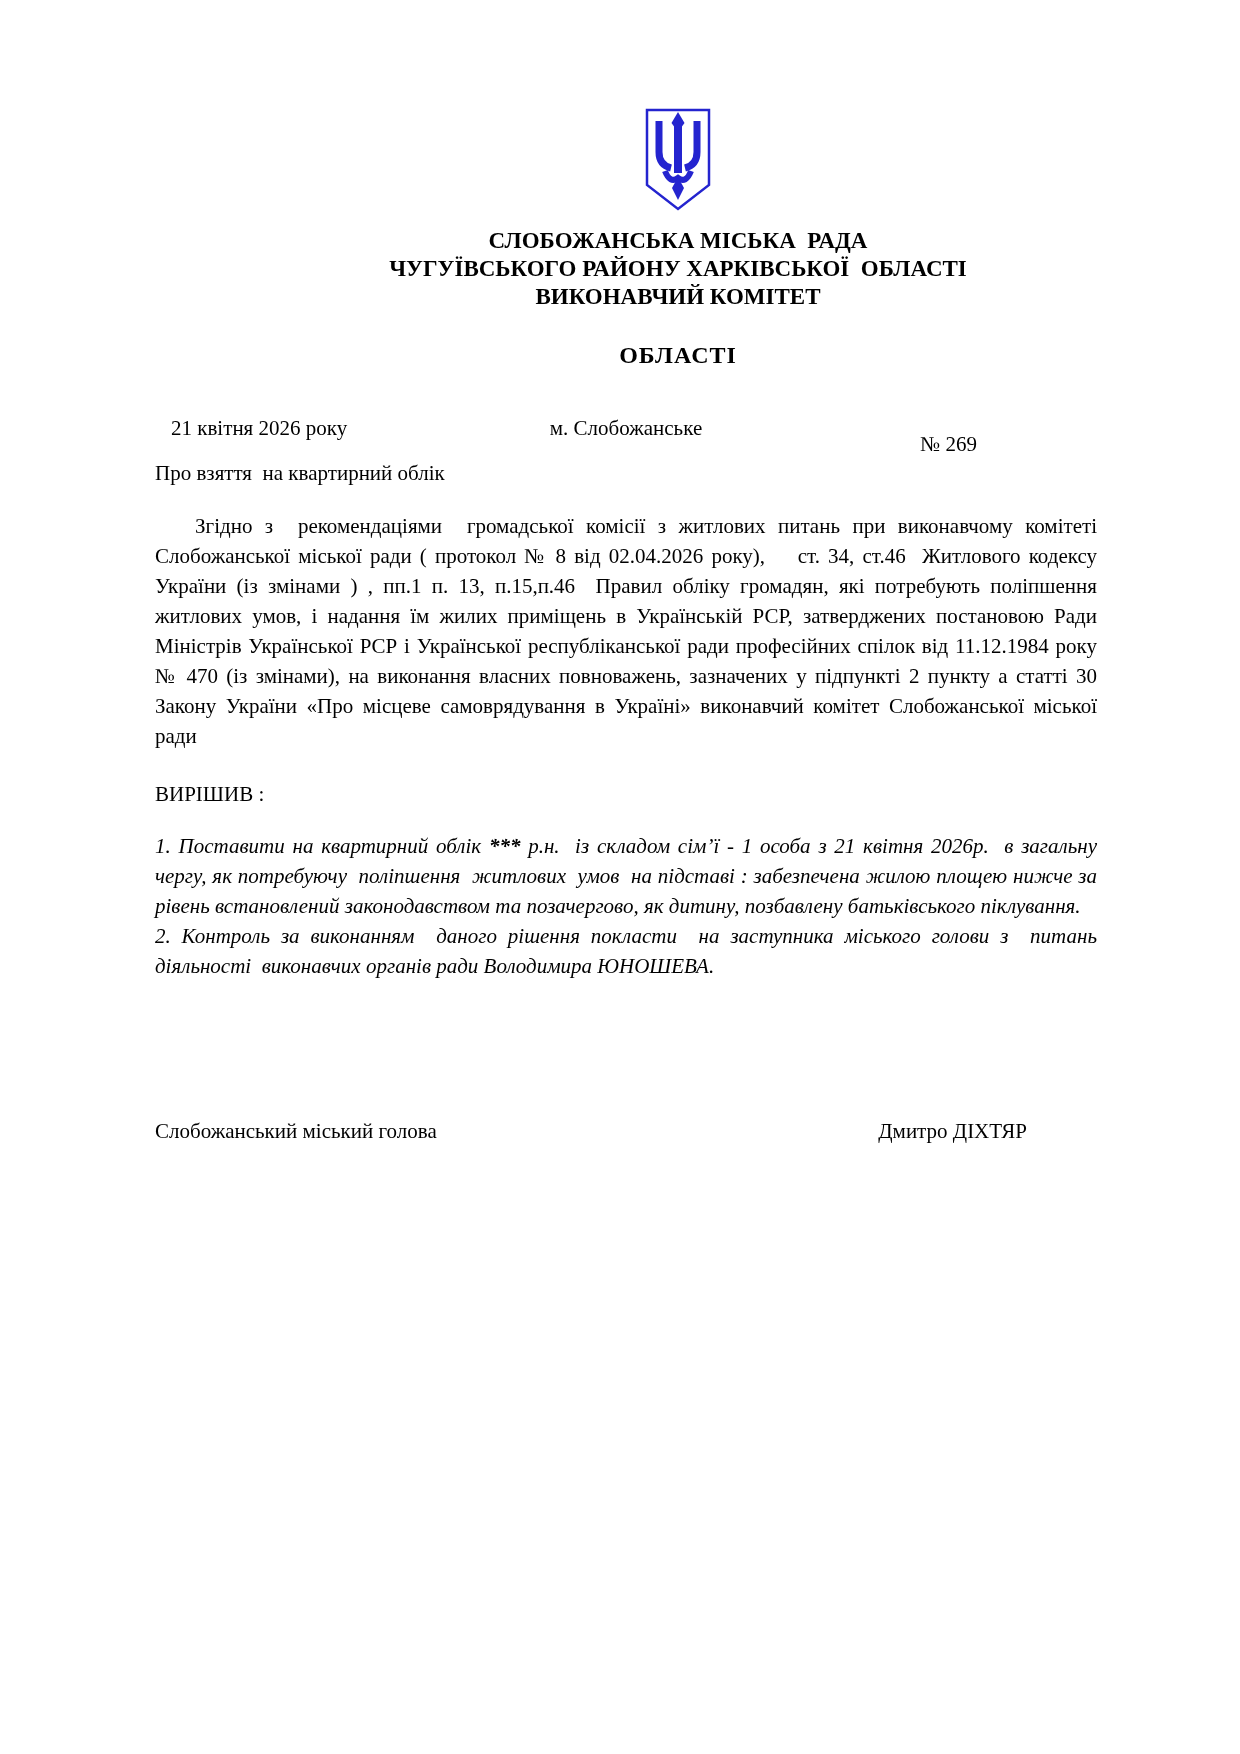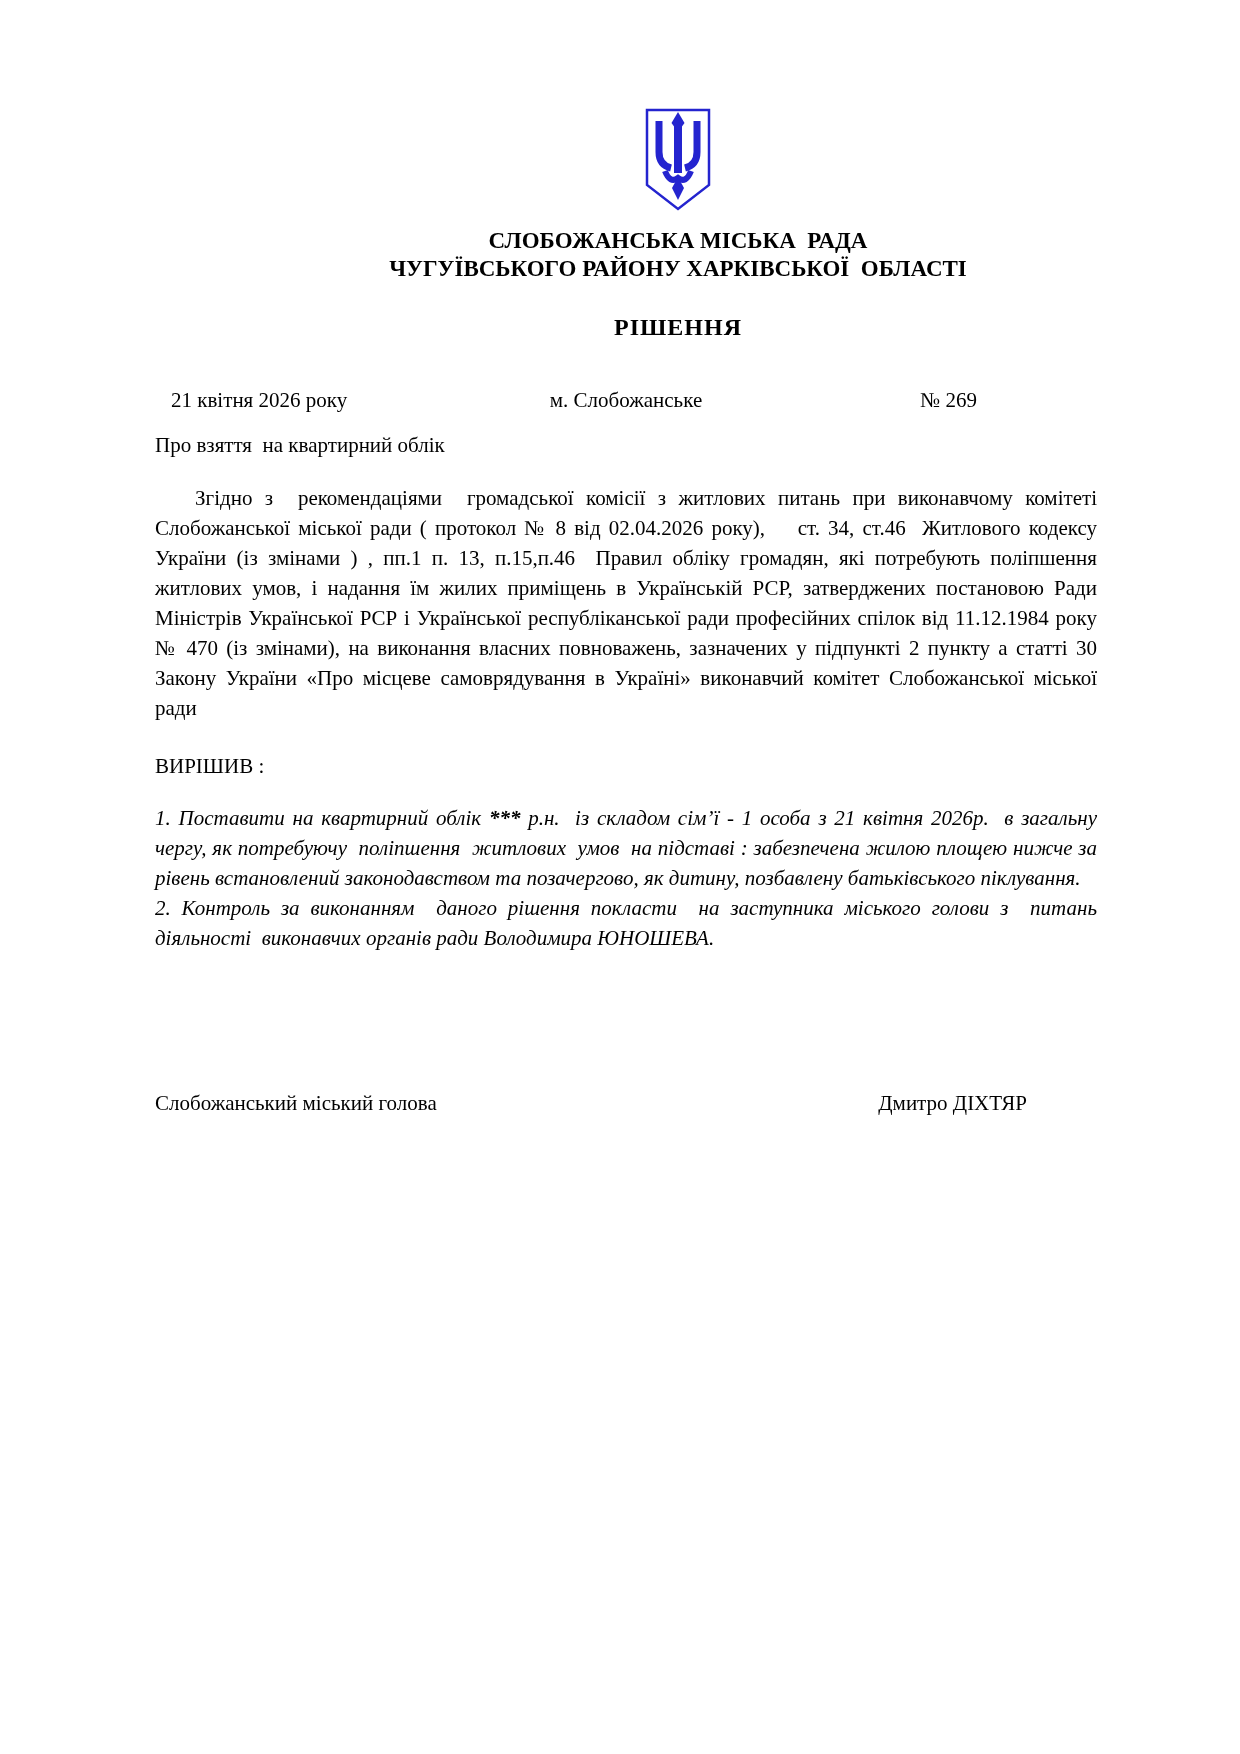--- a/index.html
+++ b/index.html
@@ -16,21 +16,21 @@
     overflow: hidden;
   }
   .header-block { text-align: center; position: relative; left: 52px; }
   .emblem-svg { width: 68px; height: 106px; display: block; margin: 0 auto; }
   .org-line { font-weight: bold; font-size: 23px; line-height: 28px; white-space: pre-wrap; }
   .org-block { margin-top: 14px; }
   .doc-title { font-weight: bold; font-size: 24px; line-height: 28px; margin-top: 30px; letter-spacing: 1px; }
   .meta-row { position: relative; margin-top: 44px; height: 30px; font-size: 21px; line-height: 30px; }
   .meta-date { position: absolute; left: 16px; top: 0; white-space: nowrap; }
   .meta-place { position: absolute; left: 50%; top: 0; transform: translateX(-50%); white-space: nowrap; }
-  .meta-number { position: absolute; right: 120px; top: 0; white-space: nowrap; text-align: right; }
+  .meta-number { position: absolute; right: 120px; top: 16px; white-space: nowrap; text-align: right; }
   .subject { font-weight: normal; font-size: 21px; line-height: 28px; margin-top: 16px; white-space: pre-wrap; }
   .body-par {
     font-size: 21px;
     line-height: 30px;
     text-align: justify;
     margin: 0;
     white-space: pre-wrap;
   }
   .preamble { margin-top: 24px; text-indent: 40px; }
   .resolved { margin-top: 28px; font-size: 21px; line-height: 30px; }
@@ -58,23 +58,24 @@
       <path d="M53 14 V45 Q53 58 41 61" fill="none" stroke="var(--emblem-color)" stroke-width="7"></path>
       <rect x="30" y="16" width="8" height="50" fill="var(--emblem-color)"></rect>
       <polygon points="34,5 27.5,16 34,25 40.5,16" fill="var(--emblem-color)"></polygon>
       <path d="M21 64 Q26 77 34 71 Q42 77 47 64" fill="none" stroke="var(--emblem-color)" stroke-width="6"></path>
       <polygon points="34,70 28,81 34,93 40,81" fill="var(--emblem-color)"></polygon>
     </svg>
 
     <div class="org-block">
       <div class="org-line">СЛОБОЖАНСЬКА МІСЬКА&nbsp; РАДА</div>
       <div class="org-line">ЧУГУЇВСЬКОГО РАЙОНУ ХАРКІВСЬКОЇ&nbsp; ОБЛАСТІ</div>
+      <div class="org-line">ВИКОНАВЧИЙ КОМІТЕТ</div>
     </div>
 
-    <div class="doc-title">РІШЕННЯ</div>
+    <div class="doc-title">ОБЛАСТІ</div>
   </div>
 
   <div class="meta-row">
     <span class="meta-date">21 квітня 2026 року</span>
     <span class="meta-place">м. Слобожанське</span>
     <span class="meta-number">№ 269</span>
   </div>
 
   <div class="subject">Про взяття&nbsp; на квартирний облік</div>
 

